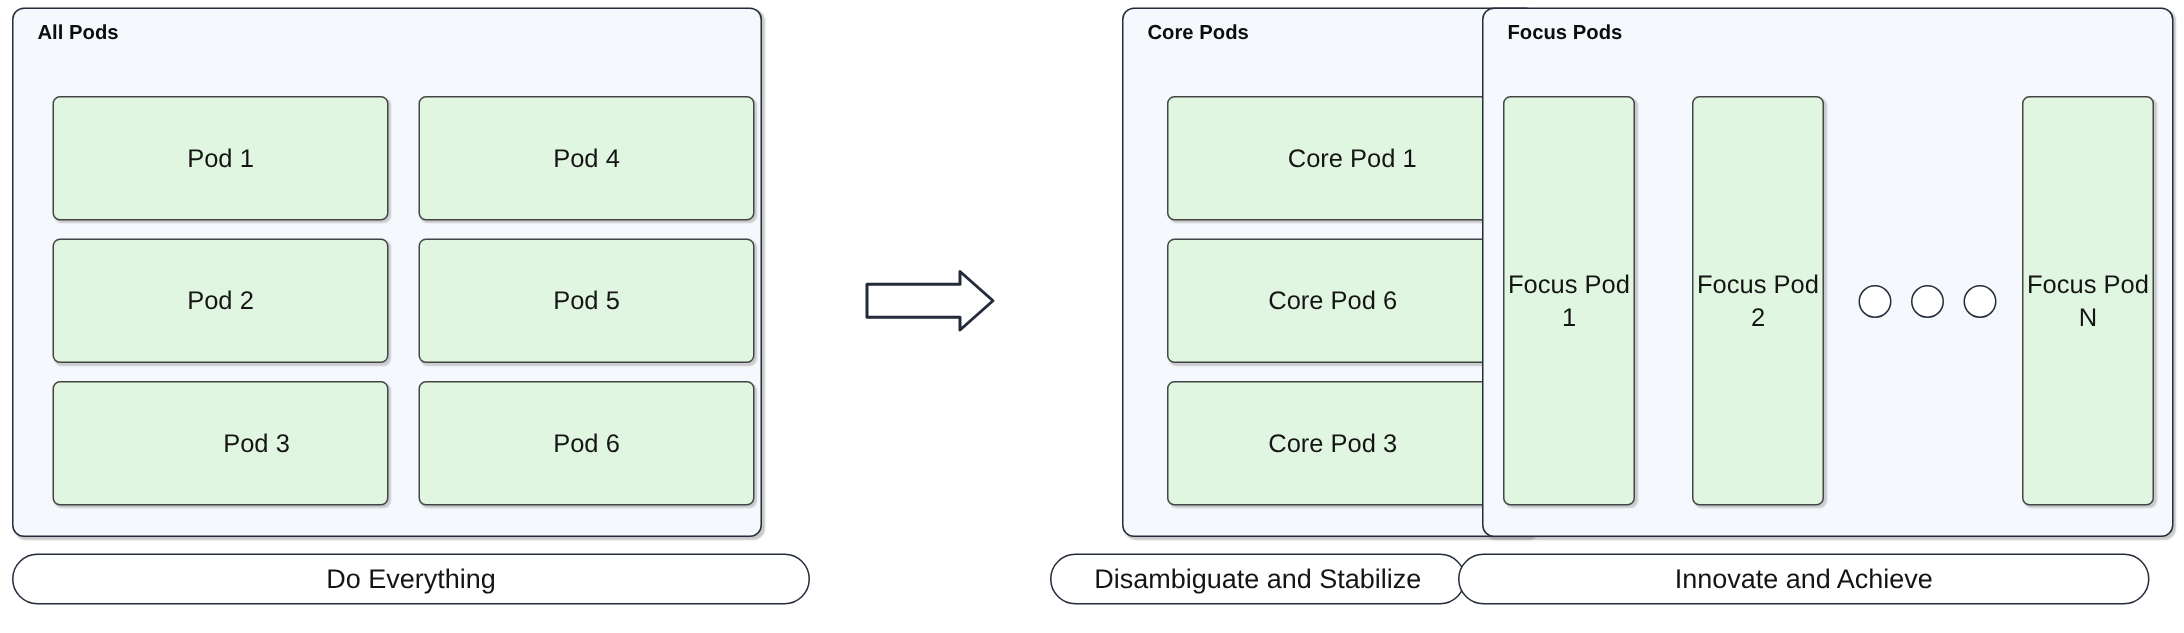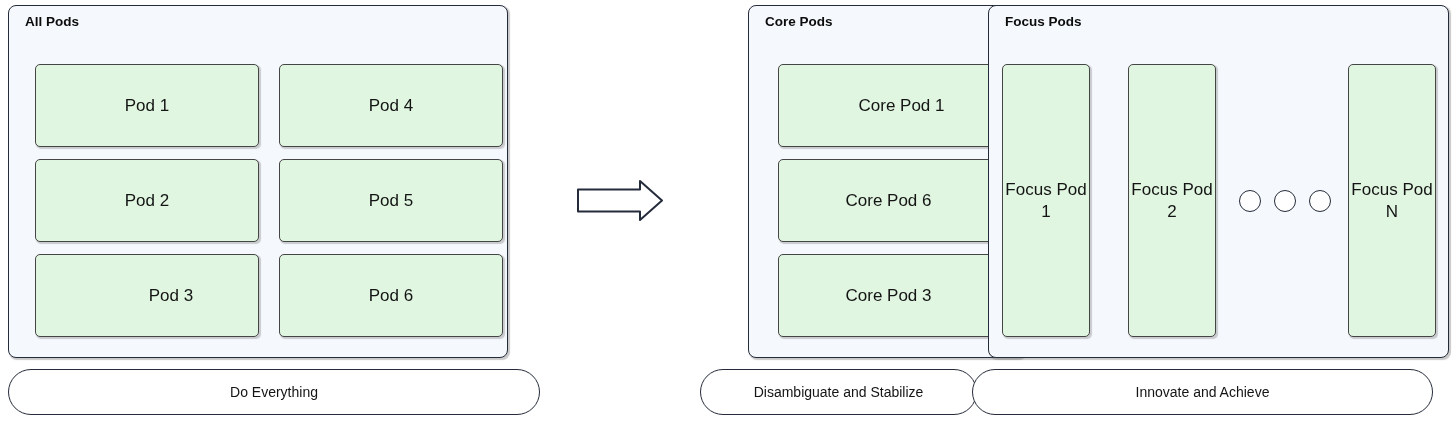--- a/index.html
+++ b/index.html
@@ -45,30 +45,30 @@
     display:flex;
     align-items:center;
     justify-content:center;
     text-align:center;
     font-size:17px;
     line-height:1.25;
   }
   .pod-label span{display:block;}
   .pill{
     position:absolute;
-    top:369px;height:46px;
+    top:369px;height:34px;
     background:var(--pill-fill);
     border:1.5px solid var(--panel-border);
     border-radius:24px;
     box-sizing:border-box;
     display:flex;
     align-items:center;
     justify-content:center;
     text-align:center;
-    font-size:14px;
+    font-size:18px;
   }
   .ellipsis-row{
     position:absolute;
     left:250px;top:184px;
     display:flex;
     gap:13px;
   }
   .circle{
     width:22px;height:22px;
     border-radius:50%;

